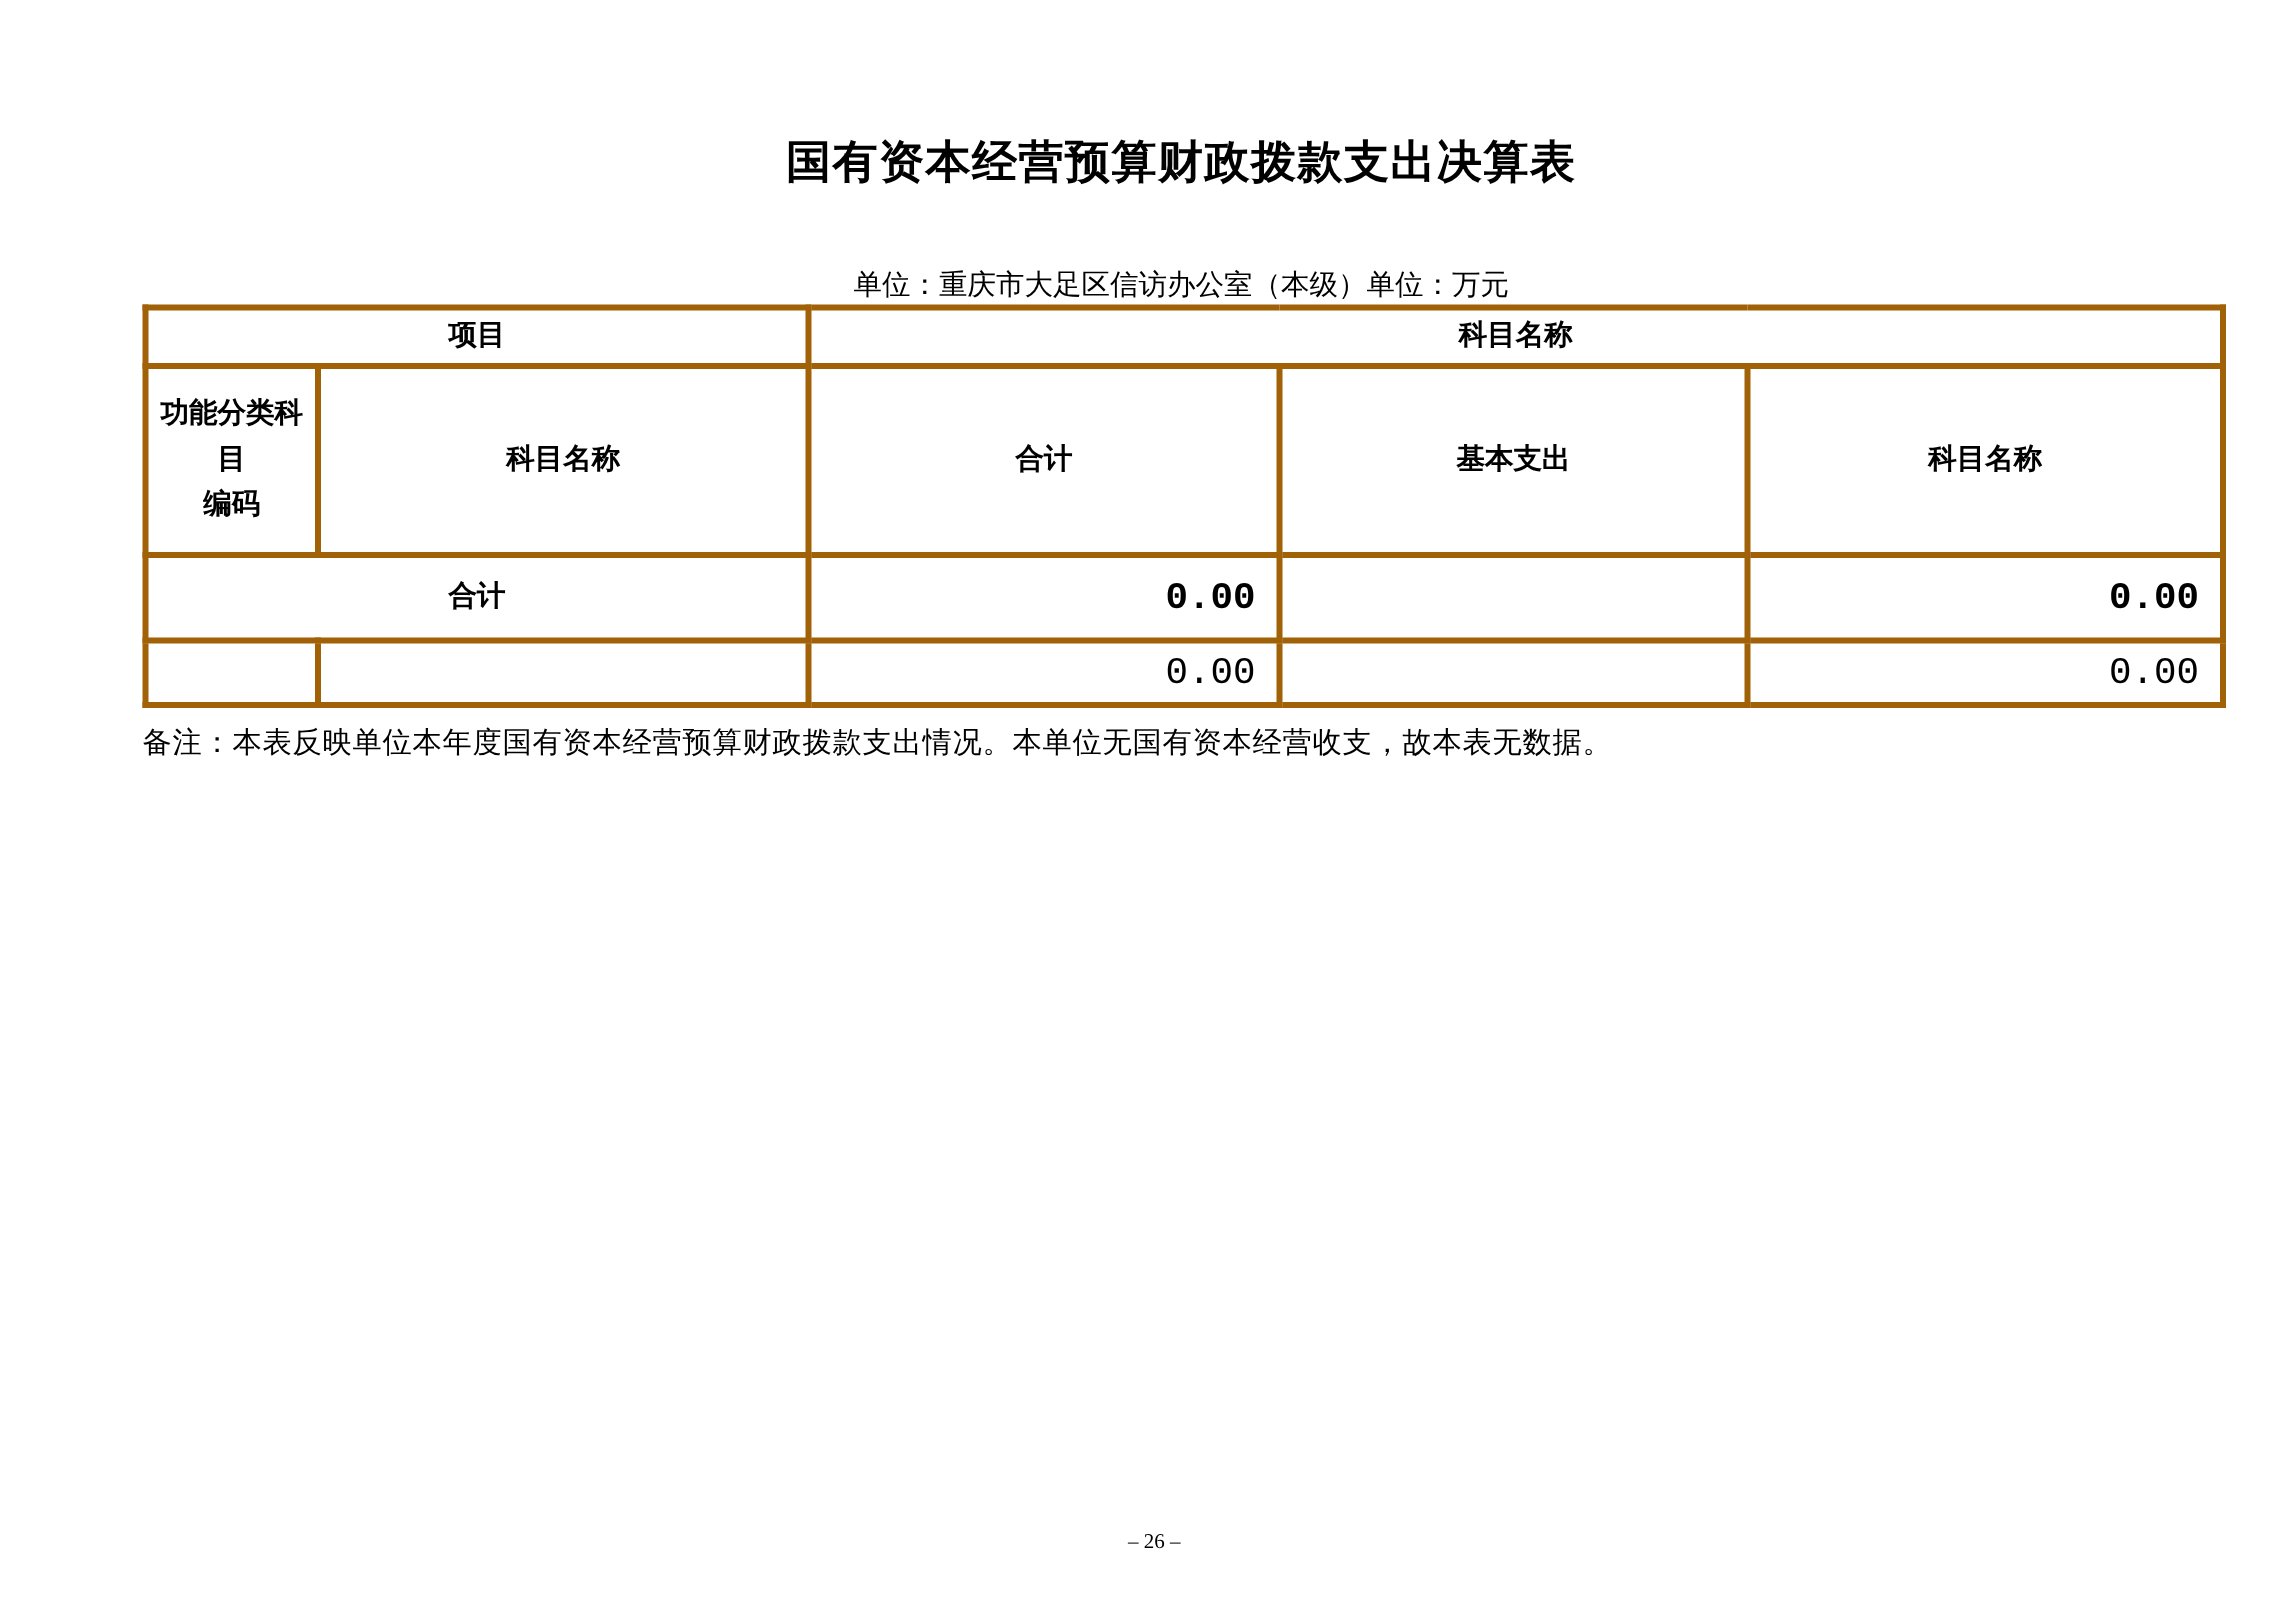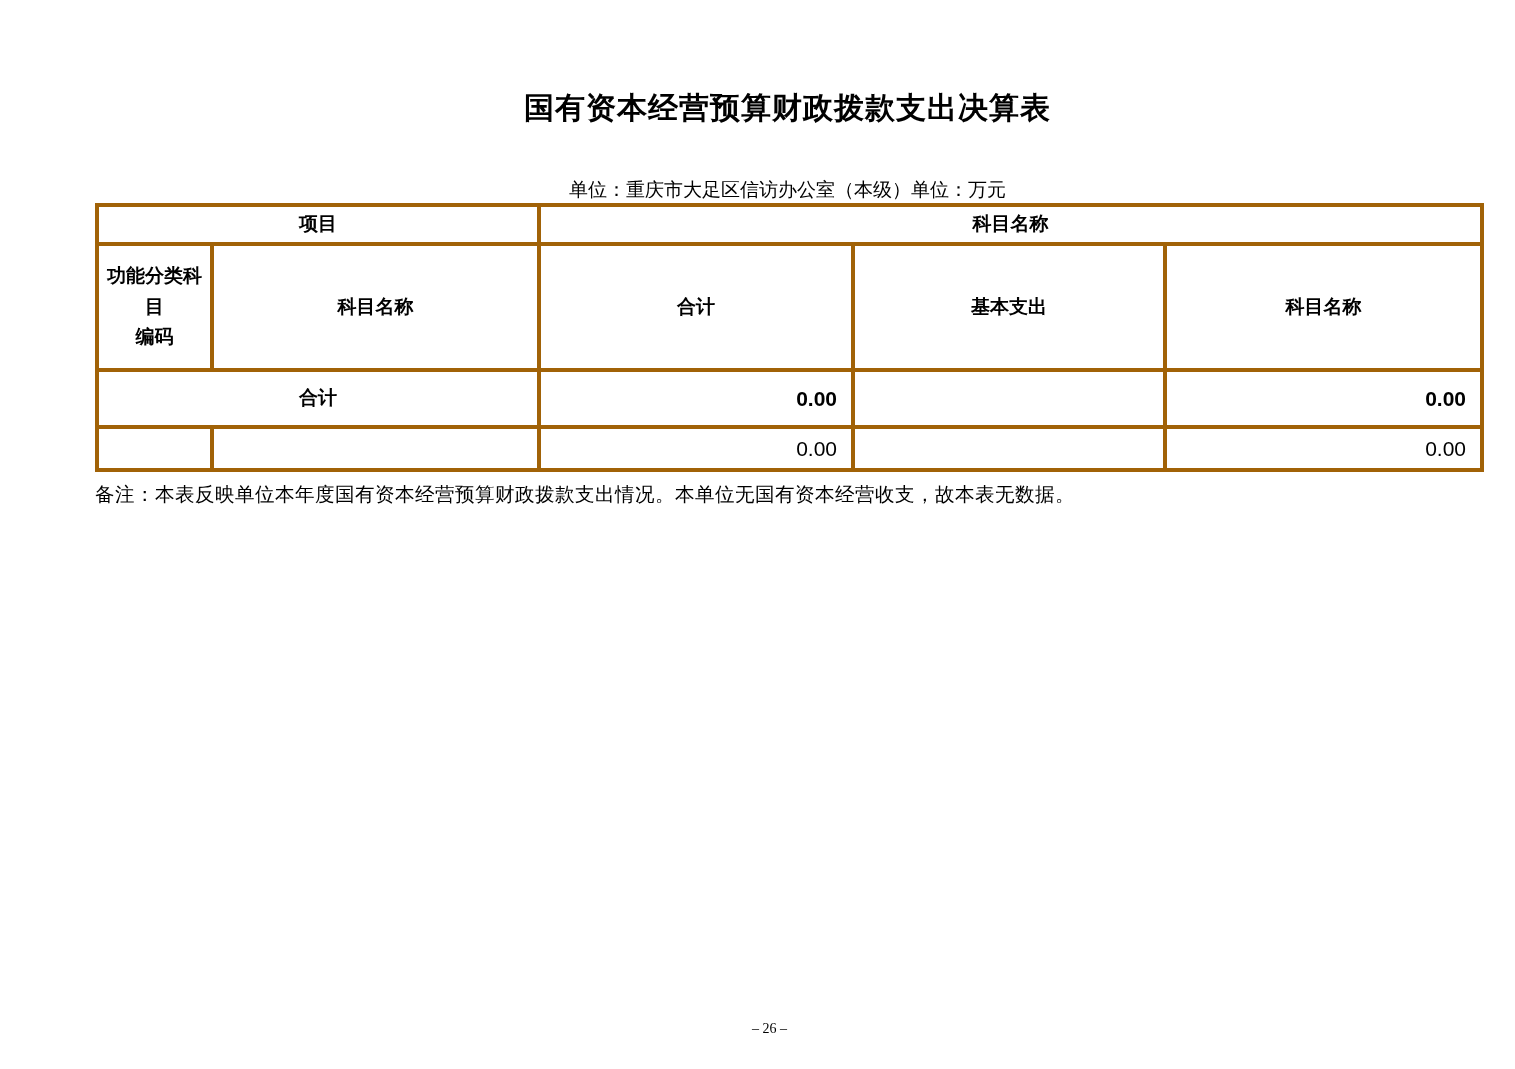--- a/index.html
+++ b/index.html
@@ -63,22 +63,22 @@
   .row-h3 { height: 57px; }
   .row-h4 { height: 43px; }
   .hdr {
     font-family: "Liberation Sans", "DejaVu Sans", sans-serif;
     font-weight: bold;
     font-size: 19px;
     text-align: center;
     line-height: 1.6;
   }
   .num {
-    font-family: Liberation Sans, sans-serif;
-    font-size: 21px;
+    font-family: Liberation Mono, monospace;
+    font-size: 25px;
     text-align: right;
     padding-right: 14px !important;
   }
   .num.bold { font-weight: bold; }
   .note {
     position: absolute;
     top: 481px;
     left: 95px;
     width: 1385px;
     font-size: 19.5px;

